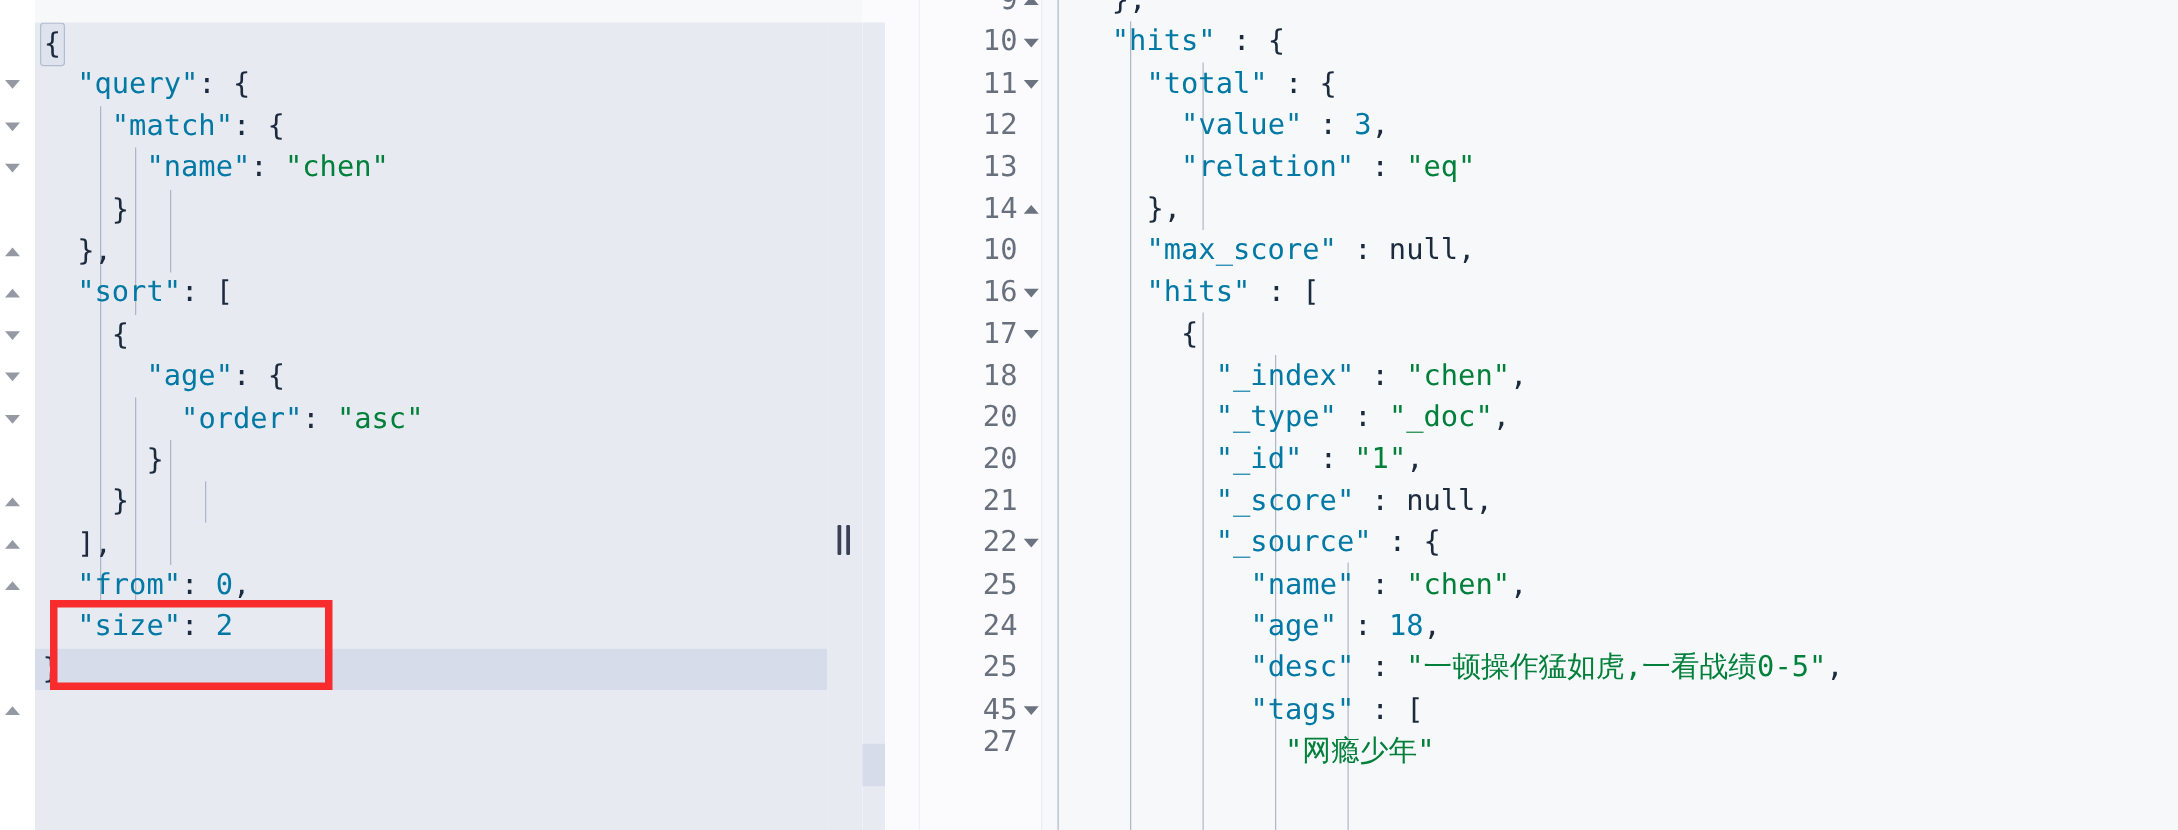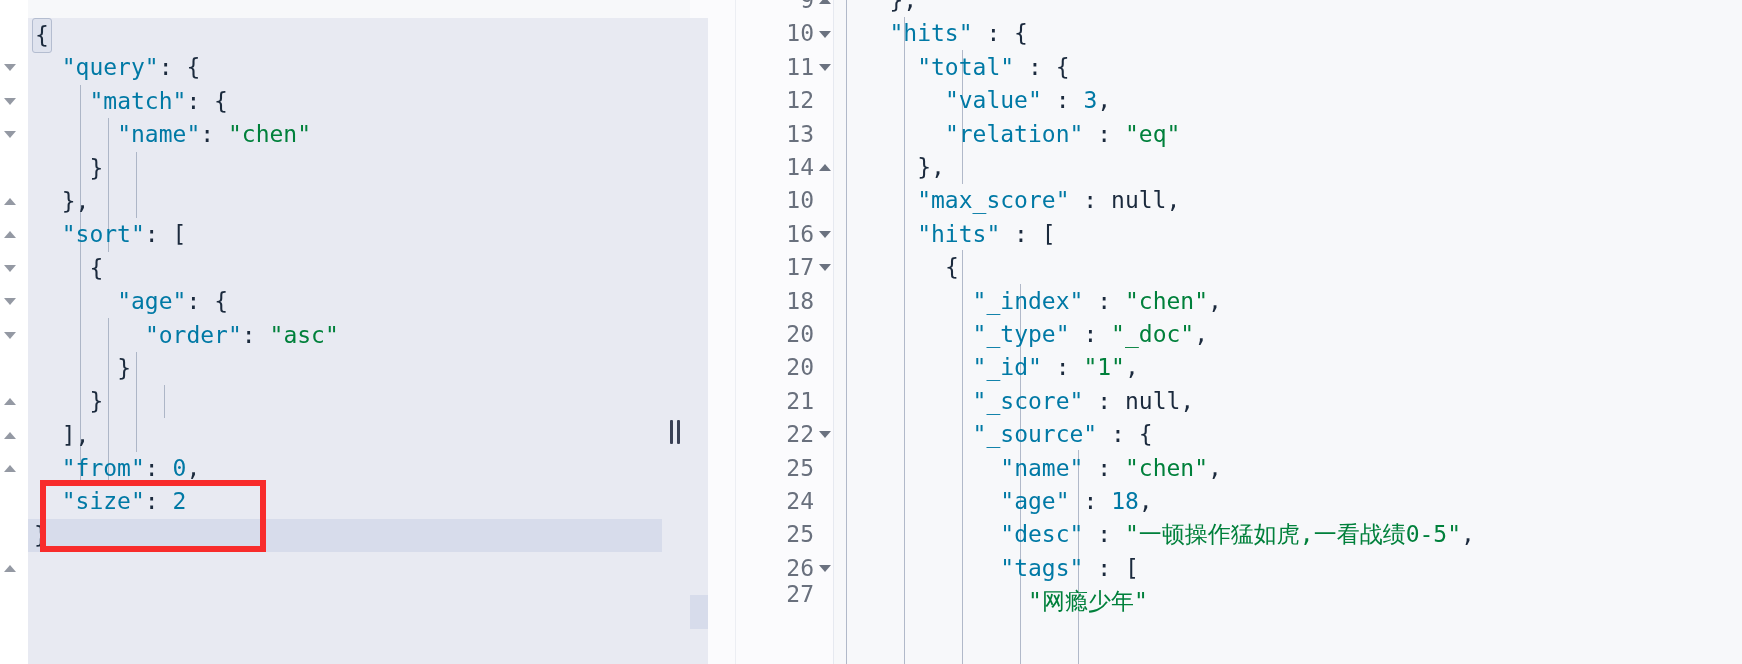--- a/index.html
+++ b/index.html
@@ -376,21 +376,21 @@
         <div class="resp-num" style="position: absolute; top: 384.8px;">21</div>
         <div class="resp-num" style="position: absolute; top: 418.2px; text-align: right;">22</div>
         <div class="resp-fold" style="top: 418.2px;">
           <svg width="14" height="15" viewBox="0 0 14 15">
             <polygon points="1,4 13,4 7,11" fill="#6b7280"></polygon>
           </svg>
         </div>
         <div class="resp-num" style="position: absolute; top: 451.6px;">25</div>
         <div class="resp-num" style="position: absolute; top: 485px;">24</div>
         <div class="resp-num" style="position: absolute; top: 518.4px;">25</div>
-        <div class="resp-num" style="position: absolute; top: 551.8px;">26</div>
+        <div class="resp-num" style="position: absolute; top: 551.8px;">45</div>
         <div class="resp-fold" style="top: 551.8px;">
           <svg width="14" height="15" viewBox="0 0 14 15">
             <polygon points="1,4 13,4 7,11" fill="#6b7280"></polygon>
           </svg>
         </div>
         <div class="resp-num" style="position: absolute; top: 578px;">27</div>
       </div>
     <div id="resp-code">
 
       <div class="indent-guide" style="left:12px;  top:0px;   height:664px;"></div>

